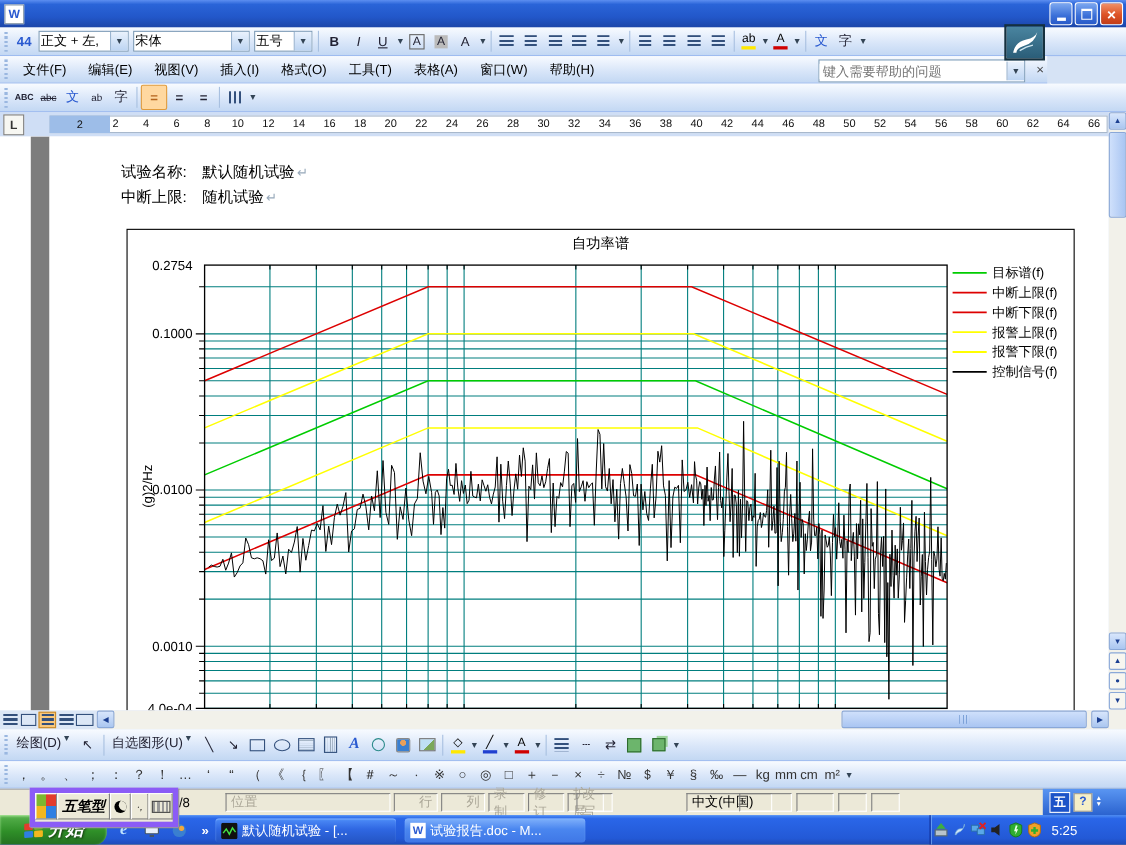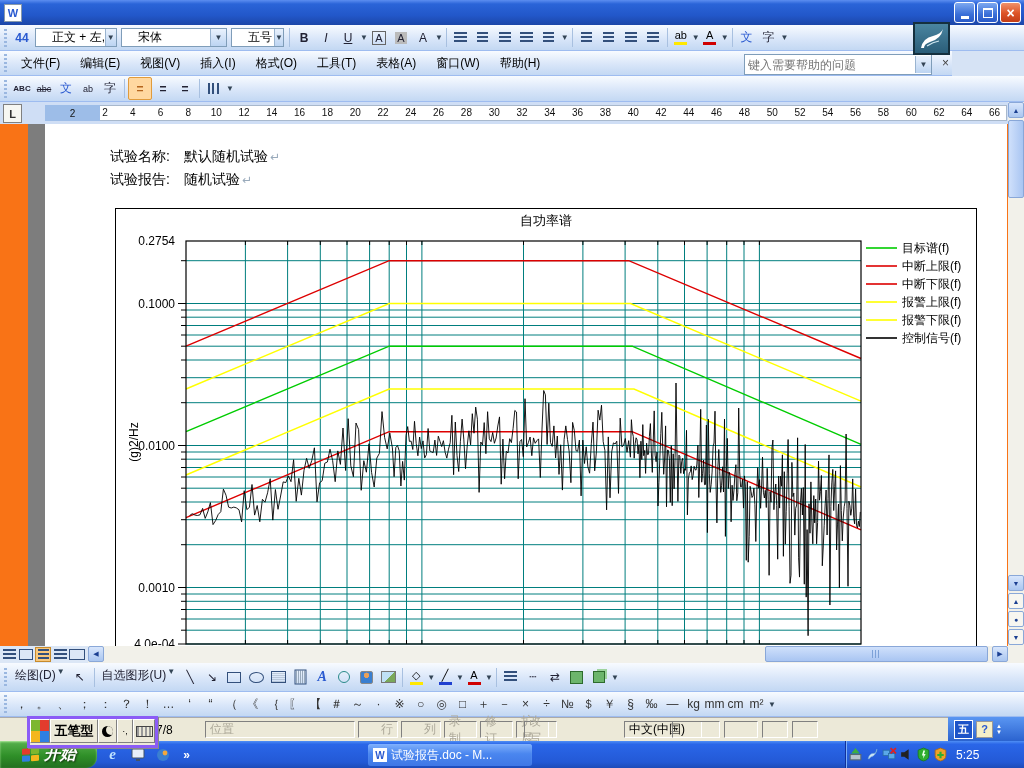--- a/index.html
+++ b/index.html
@@ -21,21 +21,21 @@
   
   .toolbar{display:flex;align-items:center;background:linear-gradient(#f8fbff,#d9e6f9 55%,#c3d8f3);
     border-bottom:1px solid #9ebcf0;box-sizing:border-box;}
   .fmtbar{left:0;top:25px;width:1024px;height:26px;}
   .menubar{left:0;top:51px;width:952px;height:25px;}
   .extrabar{left:0;top:76px;width:1024px;height:26px;}
   .grip{width:3px;height:18px;margin:0 4px;background:repeating-linear-gradient(180deg,#9ab7e0 0 2px,transparent 2px 4px);}
   .vsep{width:1px;height:19px;background:#a8c0e0;margin:0 3px;}
   .tb{min-width:22px;height:21px;display:inline-flex;align-items:center;justify-content:center;font-size:12px;color:#223;}
   .combo{display:inline-flex;align-items:center;height:19px;background:#fff;border:1px solid #7f9db9;margin:0 2px;box-sizing:border-box;}
-  .combo .cval{padding:0 16px;white-space:nowrap;overflow:hidden;font-size:12px;}
+  .combo .cval{padding:0 1px;white-space:nowrap;overflow:hidden;font-size:12px;}
   .dd{width:15px;height:17px;background:linear-gradient(#eaf2fd,#bcd4f2);border-left:1px solid #9ab4d0;
     display:inline-flex;align-items:center;justify-content:center;font-size:8px;color:#345;}
   .ddmini{font-size:8px;color:#345;margin-left:1px;}
   .bold{font-weight:bold}.ital{font-style:italic}.und{text-decoration:underline}
   .abox{border:1px solid #666;padding:0 2px;font-size:11px;}
   .ashade{background:#bbb;padding:0 2px;font-size:11px;}
   .bars{width:13px;height:11px;background:repeating-linear-gradient(180deg,#33507c 0 2px,transparent 2px 4px);}
   .bars.c{width:11px}.bars.r{width:12px}
   .vbars{width:13px;height:11px;background:repeating-linear-gradient(90deg,#33507c 0 2px,transparent 2px 4.5px);}
   .colbtn{display:inline-flex;flex-direction:column;align-items:center;justify-content:center;height:21px;min-width:20px;}
@@ -51,21 +51,21 @@
   .helpx{position:absolute;right:3px;top:5px;color:#444;font-size:12px;}
   
   .rulerrow{left:0;top:102px;width:1024px;height:22px;background:#cfdef5;}
   .tabsel{left:3px;top:2px;width:17px;height:17px;background:#f7f7f2;border:1px solid #808080;
     display:flex;align-items:center;justify-content:center;font-size:11px;font-weight:bold;color:#333;}
   .rband{left:45px;top:3px;width:962px;height:16px;background:#fff;border:1px solid #a8b8cc;box-sizing:border-box;}
   .rmargin{left:45px;top:3px;width:55px;height:16px;background:#9dbde8;display:flex;align-items:center;justify-content:center;
     font-size:10px;color:#111;}
   .rnum{position:absolute;top:3px;height:16px;line-height:16px;font-size:10px;color:#111;transform:translateX(-50%);}
   
-  .docarea{left:0;top:124px;width:1008px;height:522px;background:#f97316;overflow:hidden;}
+  .docarea{left:0;top:124px;width:1008px;height:522px;background:#ffffff;overflow:hidden;}
   .gstrip{left:28px;top:0;width:17px;height:522px;background:#7d7d7d;}
   .page{left:45px;top:0;width:962px;height:522px;background:#fff;overflow:hidden;}
   .fieldline{position:absolute;left:65px;font-size:14px;color:#000;white-space:nowrap;}
   .fieldline .val{margin-left:14px;}
   .pmark{color:#9ab;font-size:12px;margin-left:2px;}
   .chartbox{position:absolute;left:70px;top:84px;width:860px;height:446px;border:1px solid #000;background:#fff;box-sizing:content-box;overflow:hidden;}
   
   .vscroll{left:1008px;top:102px;width:16px;height:561px;background:#f2f1ea;}
   .sbtn{position:absolute;left:0;width:16px;height:16px;background:linear-gradient(#d8e6fc,#aac6f0);
     border:1px solid #8aa8d8;border-radius:2px;box-sizing:border-box;display:flex;align-items:center;justify-content:center;
@@ -91,21 +91,21 @@
   .cube{width:10px;height:10px;background:#6cb56c;border:1px solid #2d6b2d;box-shadow:3px -3px 0 -1px #9ed49e;}
   .picico{width:13px;height:10px;border:1px solid #777;background:linear-gradient(135deg,#bfe0f5 55%,#7aa85a 55%);}
   .diagico{width:10px;height:10px;border:1.5px solid #2a8a8a;border-radius:50%;}
   .clipico{width:11px;height:11px;background:radial-gradient(circle at 50% 30%,#e8a05a 2.5px,#3a7fd0 3px);border:1px solid #888;border-radius:2px;}
   .wa{font-family:"Liberation Serif","DejaVu Serif",serif;font-weight:bold;font-style:italic;color:#2a5ad0;font-size:14px;}
   
   .statusbar{left:0;top:717px;width:1024px;height:24px;background:#ece9d8;border-top:1px solid #aaa;box-sizing:border-box;}
   .sunken{position:absolute;top:3px;height:17px;border:1px solid;border-color:#808080 #fff #fff #808080;
     box-sizing:border-box;font-size:12px;display:flex;align-items:center;padding:0 4px;color:#aca899;}
   .sunken.dark{color:#000;}
-  .imebar{left:27px;top:716px;height:26px;display:flex;z-index:8;border:3px solid #8b5cf6;background:#ece9d8;box-shadow:1px 1px 0 #888;}
+  .imebar{left:27px;top:716px;height:26px;display:flex;z-index:8;border:5px solid #8b5cf6;background:#ece9d8;box-shadow:1px 1px 0 #888;font-style:italic;}
   .imebtn{height:24px;display:flex;align-items:center;justify-content:center;border:1px solid;border-color:#fff #808080 #808080 #fff;
     background:#ece9d8;box-sizing:border-box;}
   .imelogo{width:20px;background:conic-gradient(#e23c2d 0 25%,#2f7fe2 0 50%,#f3b71d 0 75%,#7db72f 0);}
   .crescent{width:11px;height:11px;border-radius:50%;background:#000;position:relative;overflow:hidden;}
   .crescent::after{content:"";position:absolute;left:4px;top:-1px;width:10px;height:10px;border-radius:50%;background:#ece9d8;}
   .kbdico{width:15px;height:9px;border:1px solid #444;background:repeating-linear-gradient(90deg,#999 0 2px,transparent 2px 4px);}
   .langband{left:948px;top:717px;width:76px;height:24px;background:linear-gradient(#5a96f2,#2b63cf);
     display:flex;align-items:center;gap:3px;padding-left:6px;box-sizing:border-box;z-index:9;}
   .wubibox{width:17px;height:17px;background:#1c53c8;border:1px solid #fff;color:#fff;font-size:11px;font-weight:bold;
     display:flex;align-items:center;justify-content:center;}
@@ -274,21 +274,21 @@
     <span><span class="rnum" style="left: 105px;">2</span><span class="rnum" style="left: 132.8px;">4</span><span class="rnum" style="left: 160.6px;">6</span><span class="rnum" style="left: 188.4px;">8</span><span class="rnum" style="left: 216.2px;">10</span><span class="rnum" style="left: 244px;">12</span><span class="rnum" style="left: 271.8px;">14</span><span class="rnum" style="left: 299.6px;">16</span><span class="rnum" style="left: 327.4px;">18</span><span class="rnum" style="left: 355.2px;">20</span><span class="rnum" style="left: 383px;">22</span><span class="rnum" style="left: 410.8px;">24</span><span class="rnum" style="left: 438.6px;">26</span><span class="rnum" style="left: 466.4px;">28</span><span class="rnum" style="left: 494.2px;">30</span><span class="rnum" style="left: 522px;">32</span><span class="rnum" style="left: 549.8px;">34</span><span class="rnum" style="left: 577.6px;">36</span><span class="rnum" style="left: 605.4px;">38</span><span class="rnum" style="left: 633.2px;">40</span><span class="rnum" style="left: 661px;">42</span><span class="rnum" style="left: 688.8px;">44</span><span class="rnum" style="left: 716.6px;">46</span><span class="rnum" style="left: 744.4px;">48</span><span class="rnum" style="left: 772.2px;">50</span><span class="rnum" style="left: 800px;">52</span><span class="rnum" style="left: 827.8px;">54</span><span class="rnum" style="left: 855.6px;">56</span><span class="rnum" style="left: 883.4px;">58</span><span class="rnum" style="left: 911.2px;">60</span><span class="rnum" style="left: 939px;">62</span><span class="rnum" style="left: 966.8px;">64</span><span class="rnum" style="left: 994.6px;">66</span></span>
   </div>
 
   <div class="abs docarea">
     <div class="abs gstrip"></div>
     <div class="abs page">
       <div class="fieldline" style="top:24px">
         <span>试验名称:</span><span class="val">默认随机试验</span><span class="pmark">↵</span>
       </div>
       <div class="fieldline" style="top:47px">
-        <span>试验报告:</span><span class="val">随机试验</span><span class="pmark">↵</span>
+        <span>中断上限:</span><span class="val">随机试验</span><span class="pmark">↵</span>
       </div>
       <div class="chartbox">
         <svg id="chart-svg" width="858" height="444">
             <line x1="70" x2="745" y1="435.0" y2="435.0" stroke="#007e7e" stroke-width="1"></line>
             <line x1="62" x2="70" y1="435.0" y2="435.0" stroke="#000"></line>
             <line x1="70" x2="745" y1="421.2" y2="421.2" stroke="#007e7e" stroke-width="1"></line>
             <line x1="65" x2="70" y1="421.2" y2="421.2" stroke="#000"></line>
             <line x1="70" x2="745" y1="410.0" y2="410.0" stroke="#007e7e" stroke-width="1"></line>
             <line x1="65" x2="70" y1="410.0" y2="410.0" stroke="#000"></line>
             <line x1="70" x2="745" y1="400.5" y2="400.5" stroke="#007e7e" stroke-width="1"></line>
@@ -623,20 +623,27 @@
           <rect x="5" y="11" width="4" height="2" fill="#456"></rect>
         </svg>
     </span>
     <span class="ql" style="left:154px">
       <svg width="14" height="14" viewBox="0 0 14 14">
           <circle cx="7" cy="7" r="6" fill="#3a7fd0"></circle>
           <circle cx="9" cy="5" r="2.4" fill="#f3a73c"></circle>
         </svg>
     </span>
     <span class="ql" style="left:178px;color:#fff;font-weight:bold">»</span>
+    <span class="taskbtn" style="left:196px">
+      <svg width="15" height="15" viewBox="0 0 16 16">
+          <rect width="16" height="16" rx="2" fill="#101010"></rect>
+          <polyline points="2,10 5,6 8,11 11,5 14,9" stroke="#44e044" stroke-width="1.4" fill="none"></polyline>
+        </svg>
+      <span>默认随机试验 - [...</span>
+    </span>
     <span class="taskbtn active" style="left:368px">
       <span class="wordico">W</span>
       <span>试验报告.doc - M...</span>
     </span>
     <span class="tray">
       <svg class="trayico" viewBox="0 0 14 14">
           <rect x="2" y="7" width="10" height="5" fill="#b8c4cc" stroke="#5a6a72"></rect>
           <path d="M7 1 L11 6 H3 Z" fill="#3fae3f"></path>
         </svg>
       <svg class="trayico" viewBox="0 0 14 14">

